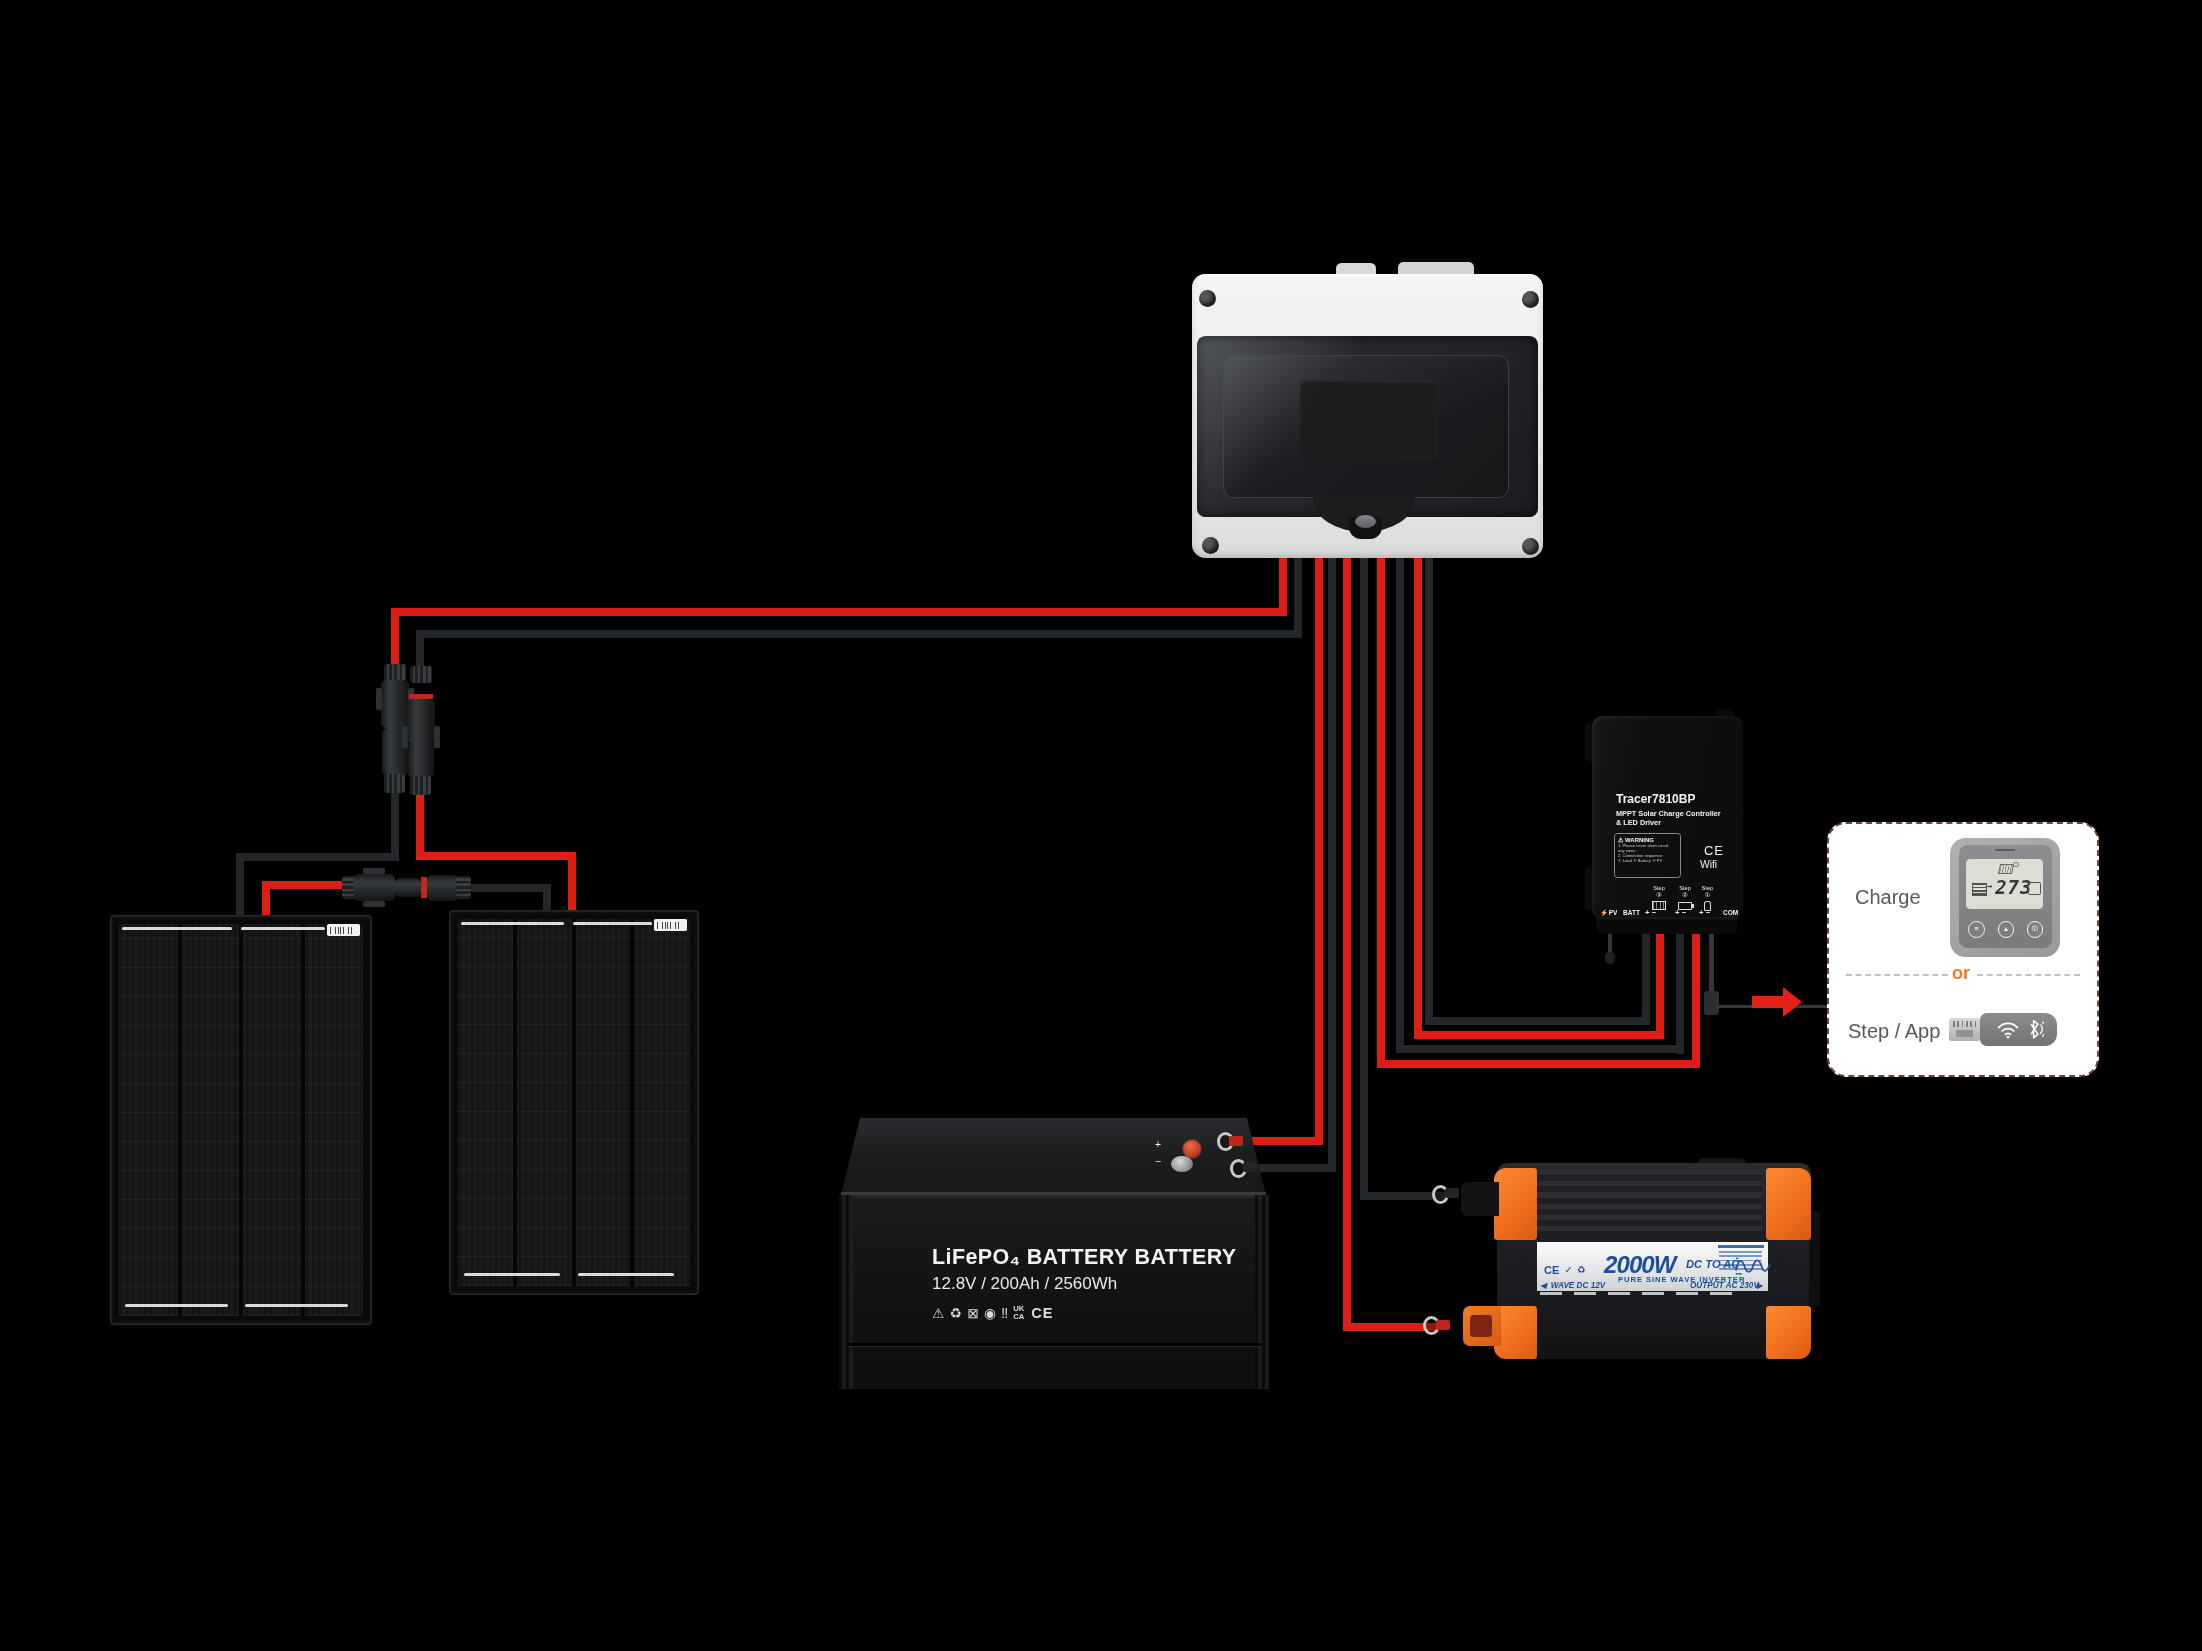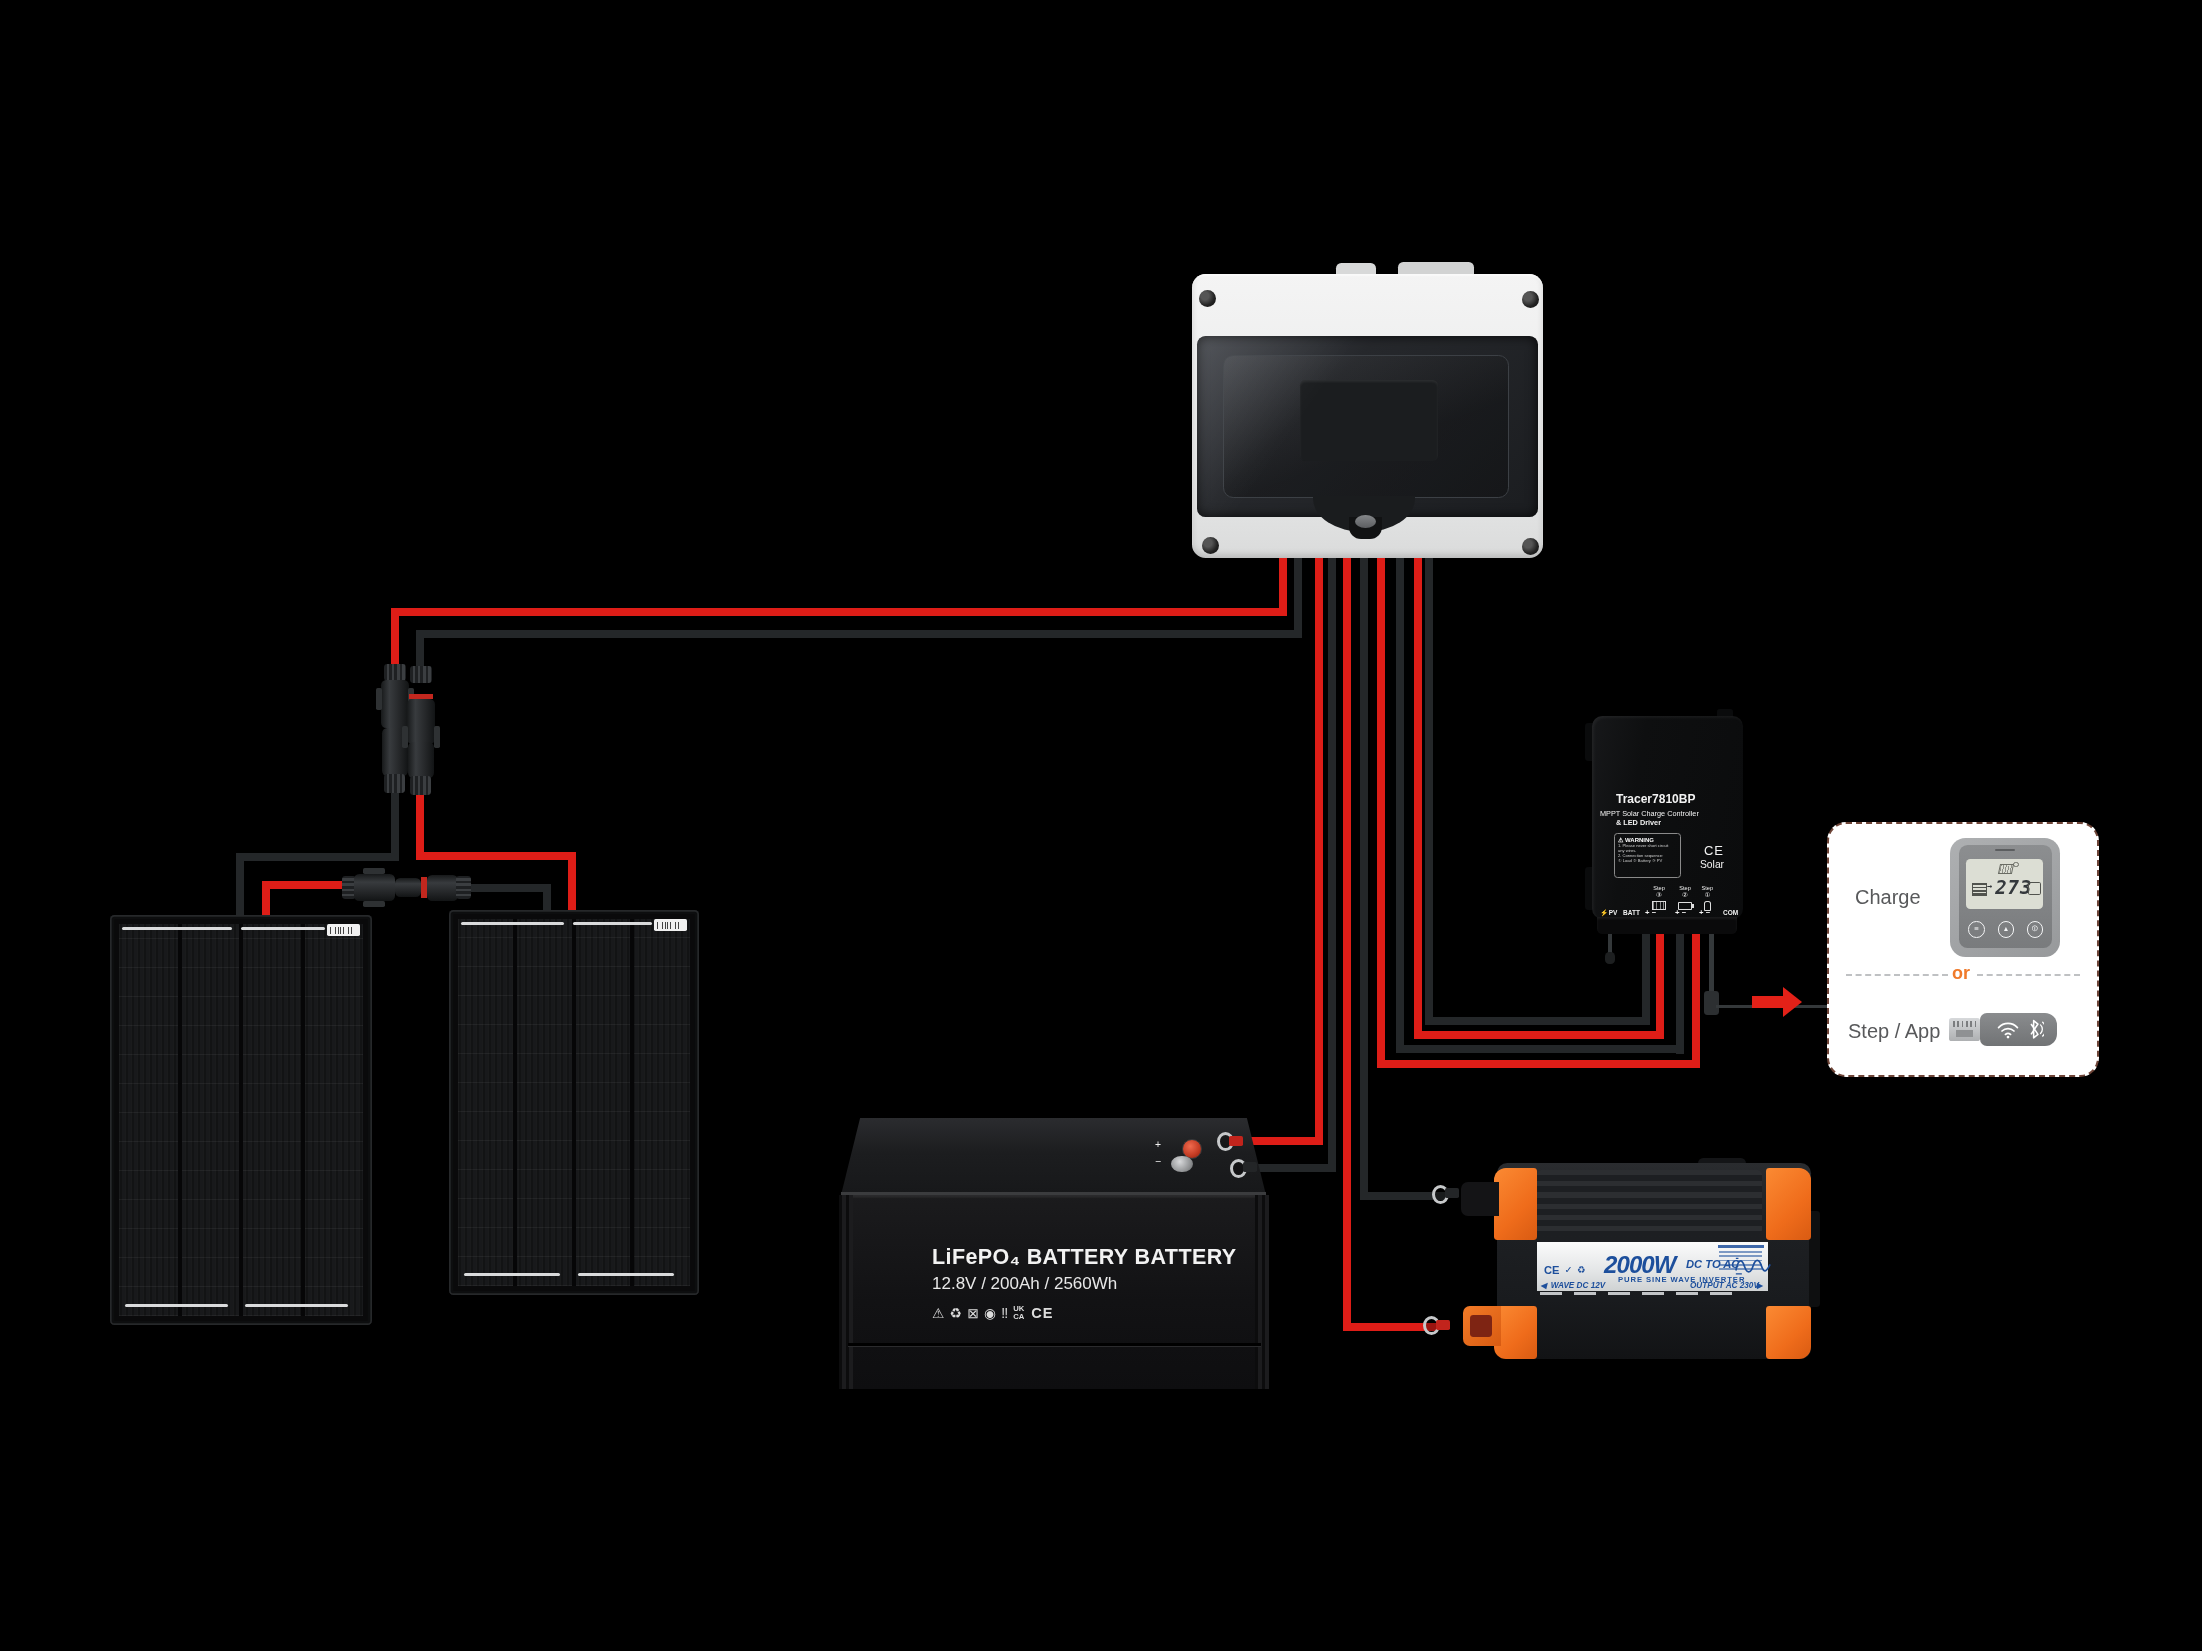--- a/index.html
+++ b/index.html
@@ -266,31 +266,31 @@
     <div class="abs" style="left:6.9px;top:8.6px;width:22.4px;height:22.4px;background:#7e2413;border-radius:3.4px"></div>
   </div>
   <div class="lug-ring" style="left:1423px;top:1316px;width:11.2px;height:13px"></div>
   <div class="abs" style="left:1436px;top:1320px;width:13.8px;height:10.3px;background:#c2241c;border-radius:1.7px"></div>
 
   <div class="abs" style="left:1585px;top:723px;width:10.3px;height:38px;background:#0a0b0c;border-radius:3.4px 0 0 3.4px"></div>
   <div class="abs" style="left:1585px;top:867px;width:10.3px;height:43px;background:#0a0b0c;border-radius:3.4px 0 0 3.4px"></div>
   <div class="abs" style="left:1717px;top:709px;width:15.5px;height:10.3px;background:#0a0b0c;border-radius:2.6px 2.6px 0 0"></div>
   <div class="ctl-body" style="left:1592px;top:716px;width:151px;height:203px">
     <div class="ctl-txt" style="left:24px;top:76px;font-size:12px;font-weight:bold">Tracer7810BP</div>
-    <div class="ctl-txt" style="left:8px;top:93px;font-size:7.3px;font-weight:normal">MPPT Solar Charge Controller</div>
+    <div class="ctl-txt" style="left:24px;top:93px;font-size:7.3px;font-weight:bold">MPPT Solar Charge Controller</div>
     <div class="ctl-txt" style="left:24px;top:102px;font-size:7.3px;font-weight:bold">&amp; LED Driver</div>
     <div class="abs" style="left:22.4px;top:117px;width:59px;height:40px;border:0.9px solid #8a8a8a;border-radius:3.4px;padding:1.7px 2.6px">
       <div style="color:#fff;font-size:6px;font-weight:bold"><span>⚠ </span><span>WARNING</span></div>
       <div class="ctl-txt" style="position:static;font-size:4.1px;color:#cfcfcf">1. Please never short circuit</div>
       <div class="ctl-txt" style="position:static;font-size:4.1px;color:#cfcfcf">any wires.</div>
       <div class="ctl-txt" style="position:static;font-size:4.1px;color:#cfcfcf">2. Connection sequence:</div>
       <div class="ctl-txt" style="position:static;font-size:4.1px;color:#cfcfcf">① Load  ② Battery  ③ PV</div>
     </div>
     <div class="ctl-txt" style="left:112px;top:127px;font-size:13px;letter-spacing:0.9px">CE</div>
-    <div class="ctl-txt" style="left:108px;top:143px;font-size:10.3px">Solar</div>
+    <div class="ctl-txt" style="left:108px;top:143px;font-size:10.3px">Wifi</div>
 
     <div class="abs" style="left:55px;top:169px;width:24px;text-align:center">
       <div class="ctl-txt" style="position:static;font-size:5.6px">Step</div>
       <div class="ctl-txt" style="position:static;font-size:6.5px">③</div>
       <div style="margin:1.7px auto 0;width:11.2px;height:7.7px;border:0.9px solid #ddd;background:repeating-linear-gradient(90deg,rgba(255,255,255,.5) 0 0.9px,rgba(0,0,0,0) 0.9px 3.4px)"></div>
     </div>
     <div class="abs" style="left:81px;top:169px;width:24px;text-align:center">
       <div class="ctl-txt" style="position:static;font-size:5.6px">Step</div>
       <div class="ctl-txt" style="position:static;font-size:6.5px">②</div>
       <div style="margin:2.6px auto 0;width:12px;height:6.9px;border:0.9px solid #ddd;border-radius:0.9px;position:relative">

